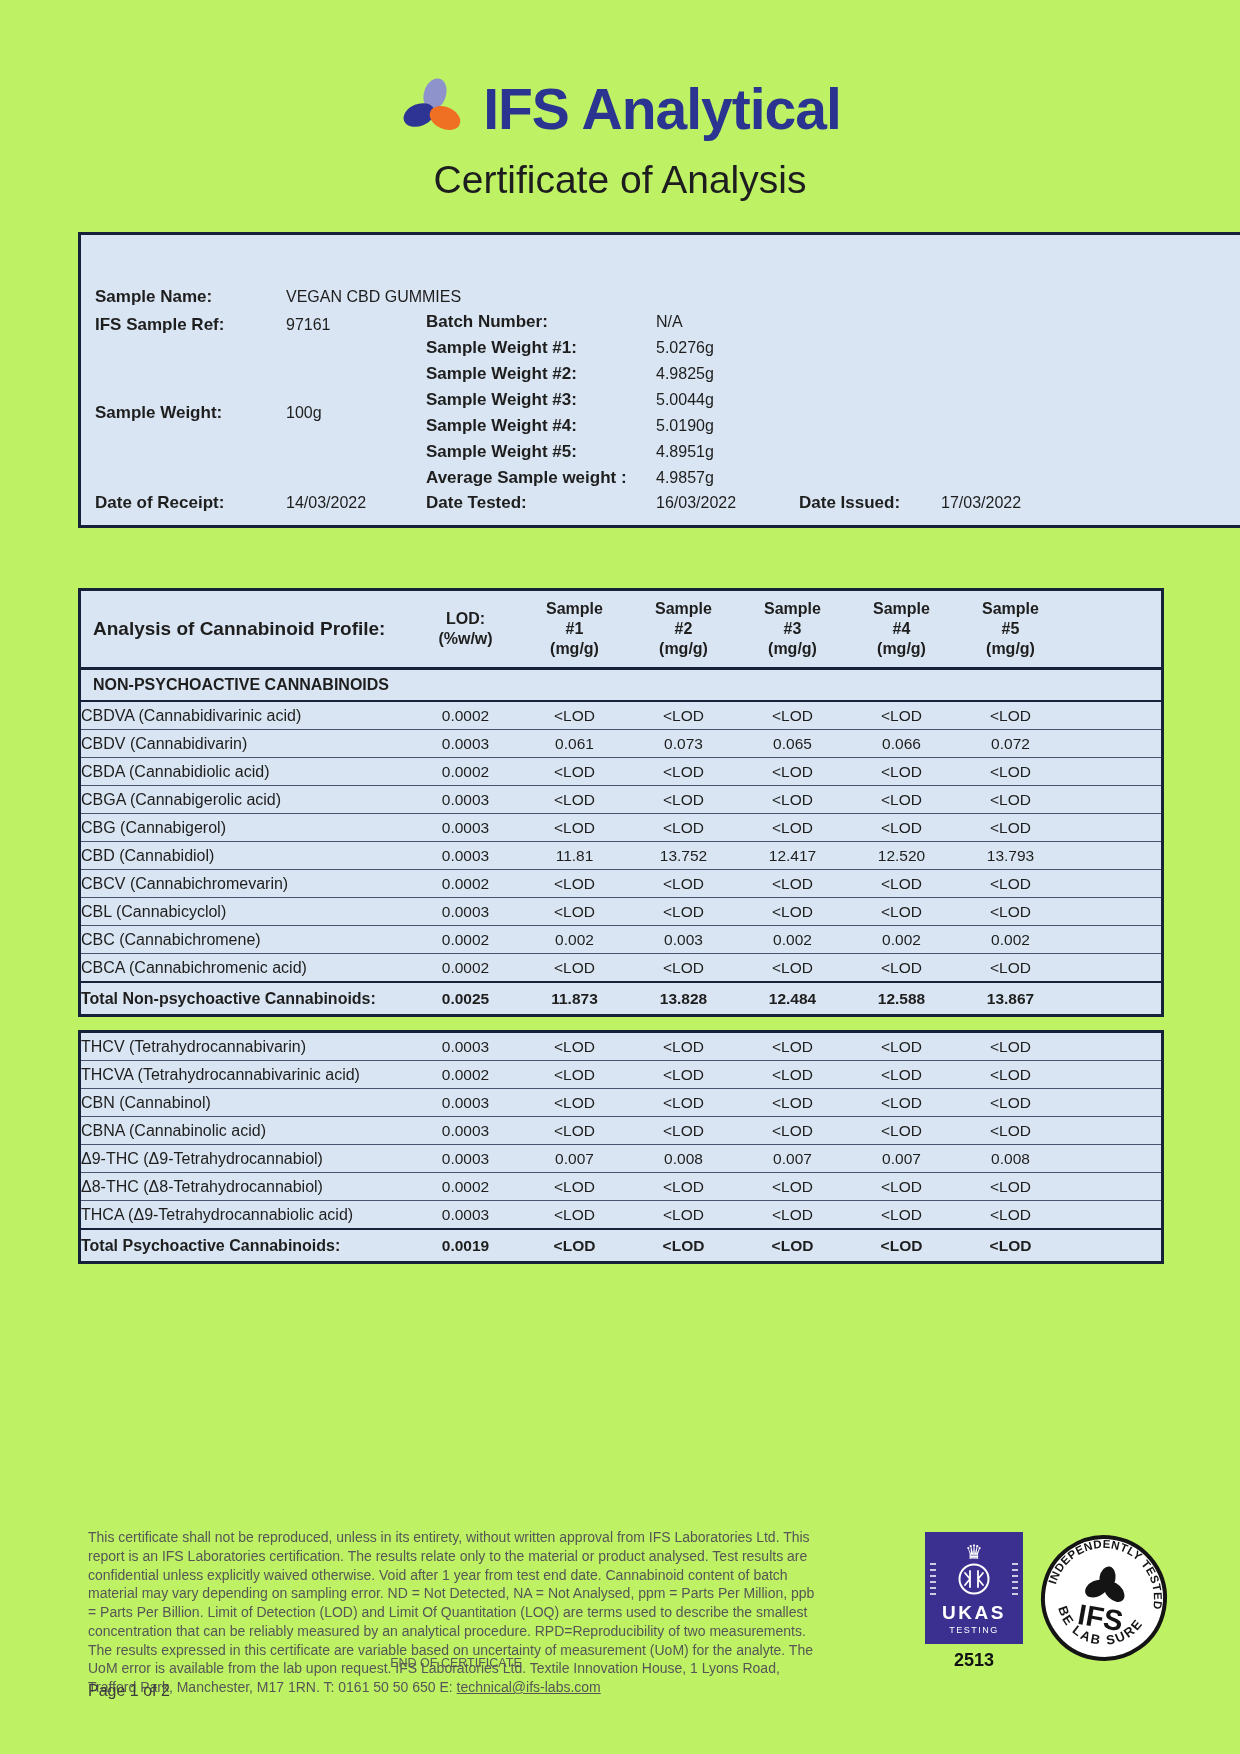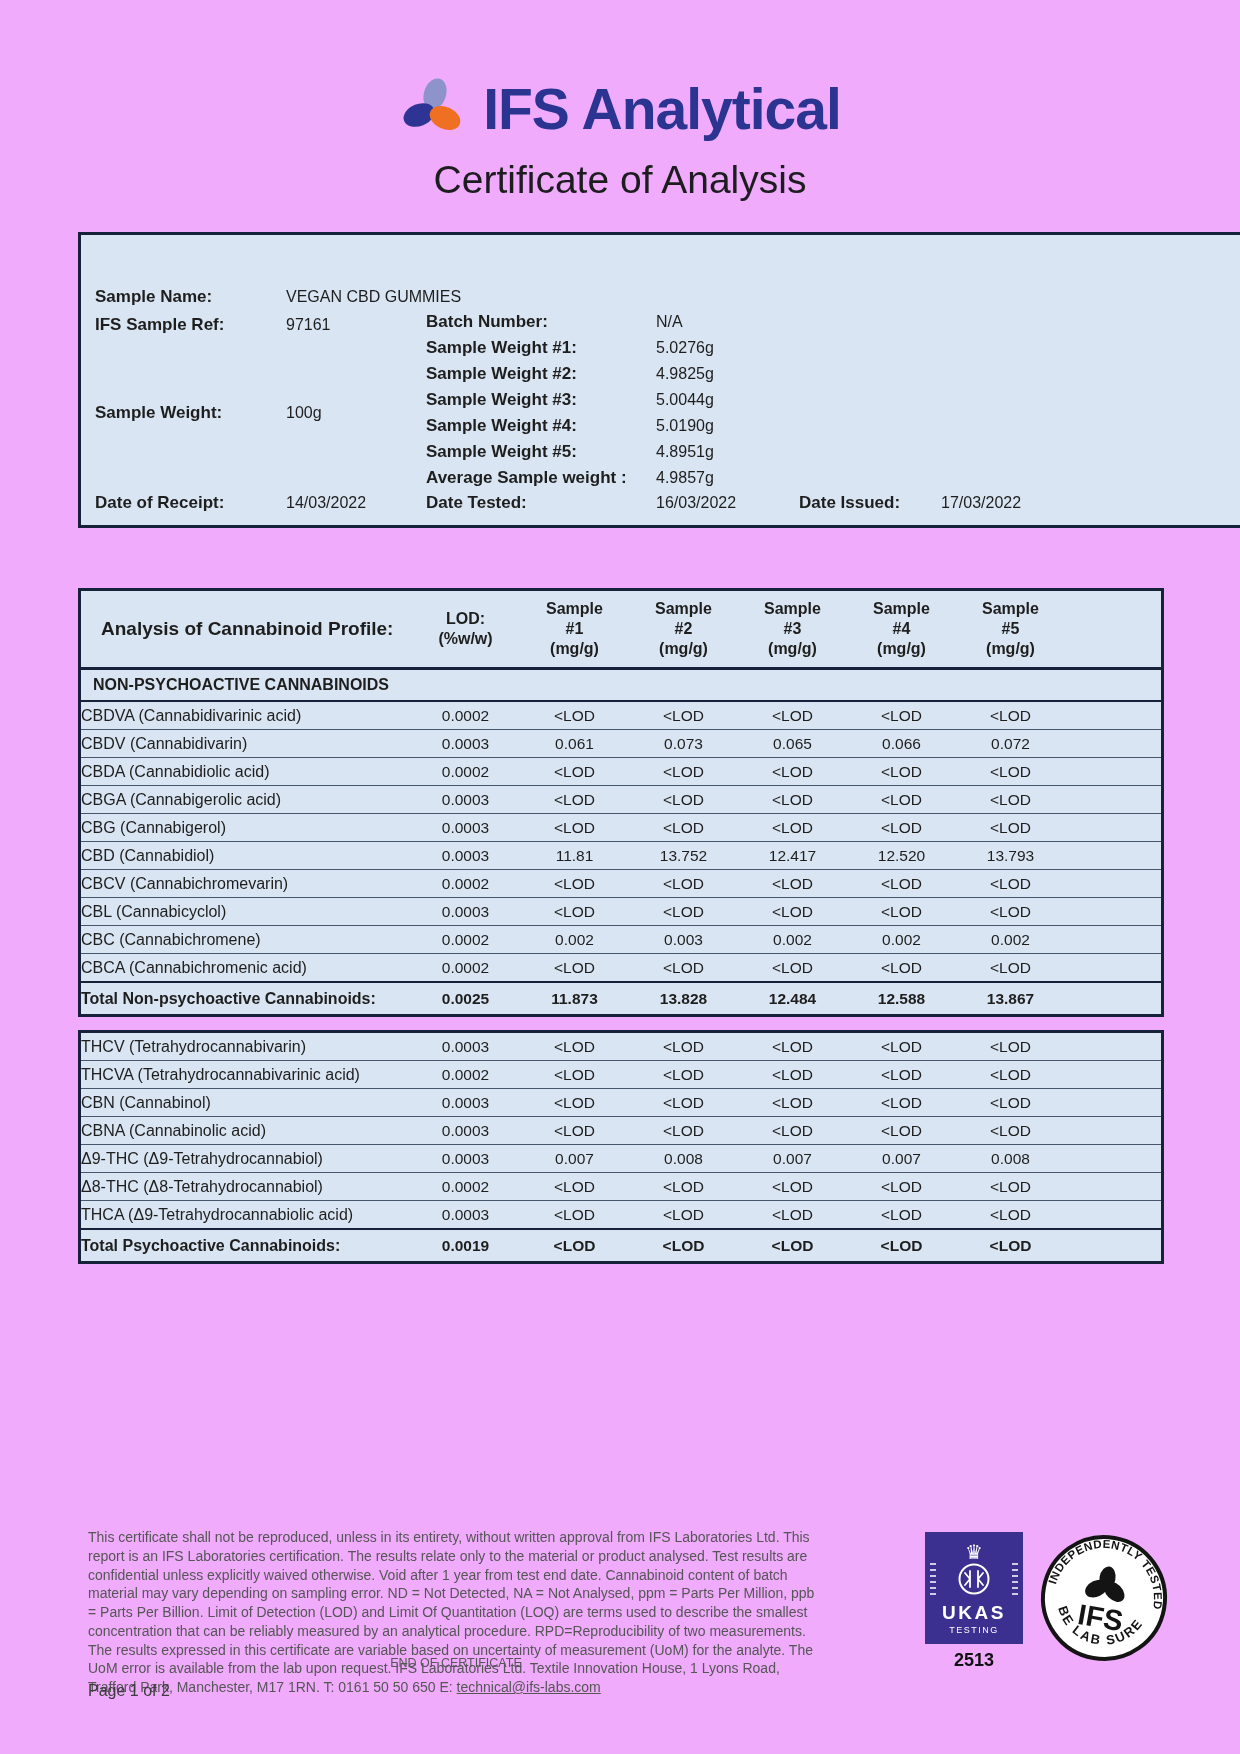--- a/index.html
+++ b/index.html
@@ -6,21 +6,21 @@
     --blue:#2b3490;
     --boxblue:#d9e5f2;
     --border:#16213a;
     --rowline:#46566e;
     --ink:#1e1e1e;
     --gray:#565656;
     --ukas:#3b2f8f;
   }
   html,body{margin:0;padding:0;background:#e8e8e8;}
   .page{
-    position:relative;width:1240px;height:1754px;background:#f0abfc;
+    position:relative;width:1240px;height:1754px;background:#bef264;
     font-family:"Liberation Sans",sans-serif;color:var(--ink);overflow:hidden;margin:0 auto;
   }
   
   .brand{position:absolute;top:76px;left:0;width:100%;display:flex;justify-content:center;align-items:center;gap:14px;}
   .brand-text{font-size:57px;font-weight:bold;color:var(--blue);letter-spacing:-1px;}
   .doc-title{position:absolute;top:158px;left:0;width:100%;text-align:center;font-size:39px;color:#1d1d1f;}
   
   .infobox{position:absolute;left:78px;top:232px;width:1206px;height:296px;background:var(--boxblue);
     border:3px solid var(--border);box-sizing:border-box;}
   .ib-label{position:absolute;font-weight:bold;font-size:17px;white-space:nowrap;}
@@ -29,21 +29,21 @@
   .midrow{display:grid;grid-template-columns:230px auto;height:26px;align-items:center;}
   .midrow .l{font-weight:bold;font-size:17px;white-space:nowrap;}
   .midrow .v{font-size:16px;white-space:nowrap;}
   
   .tbox{position:absolute;left:78px;width:1086px;background:var(--boxblue);
     border:3px solid var(--border);box-sizing:border-box;}
   #table1{top:588px;}
   #table2{top:1030px;}
   .thead{display:grid;grid-template-columns:330px repeat(6,109px);align-items:center;height:76px;
     border-bottom:3px solid var(--border);}
-  .t-title{padding-left:20px;font-weight:bold;font-size:19px;}
+  .t-title{padding-left:12px;font-weight:bold;font-size:19px;}
   .col-h{text-align:center;font-weight:bold;font-size:16px;line-height:1.25;}
   .sec-h{height:30px;line-height:30px;padding-left:12px;font-weight:bold;font-size:16px;
     border-bottom:2px solid var(--border);}
   .trow{display:grid;grid-template-columns:330px repeat(6,109px);height:27px;align-items:center;}
   .trow + .trow{border-top:1px solid var(--rowline);}
   .trow.total{border-top:2px solid var(--border);height:31px;font-weight:bold;}
   .c-name{font-size:16px;white-space:nowrap;}
   .c-val{text-align:center;font-size:15.5px;}
   
   .legal{position:absolute;left:88px;top:1528px;width:736px;font-size:14px;line-height:1.34;color:var(--gray);}

